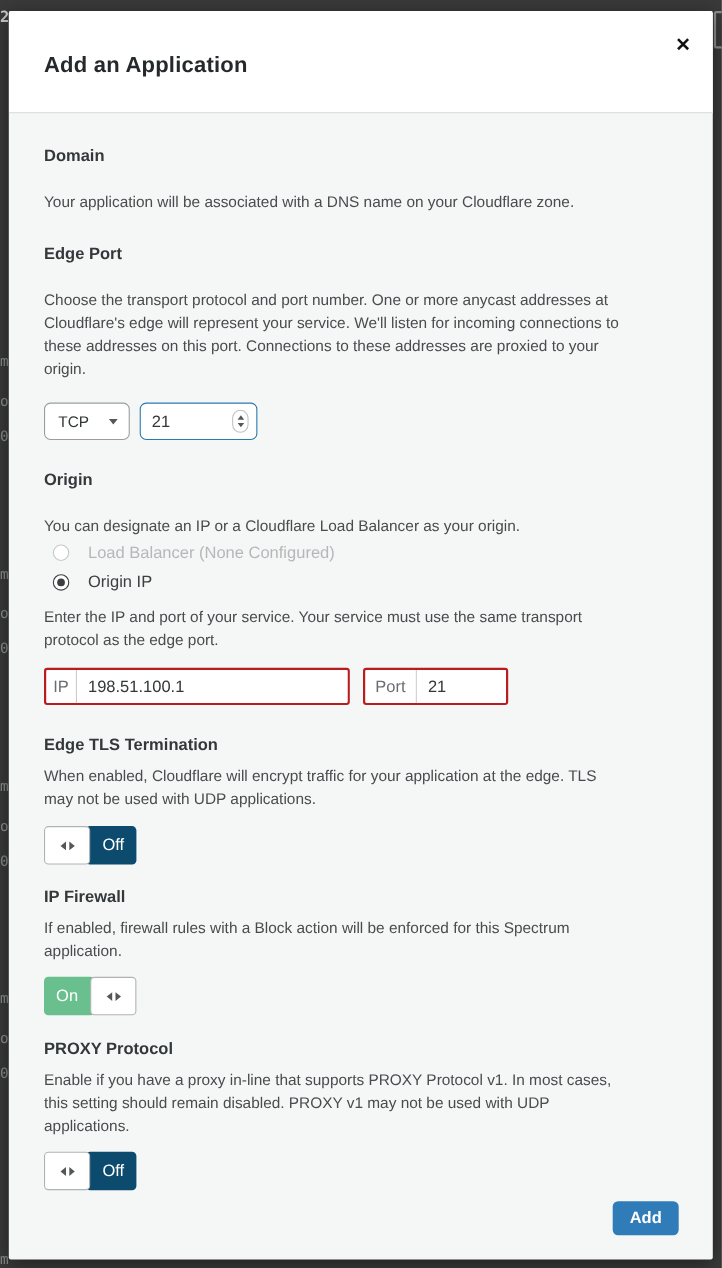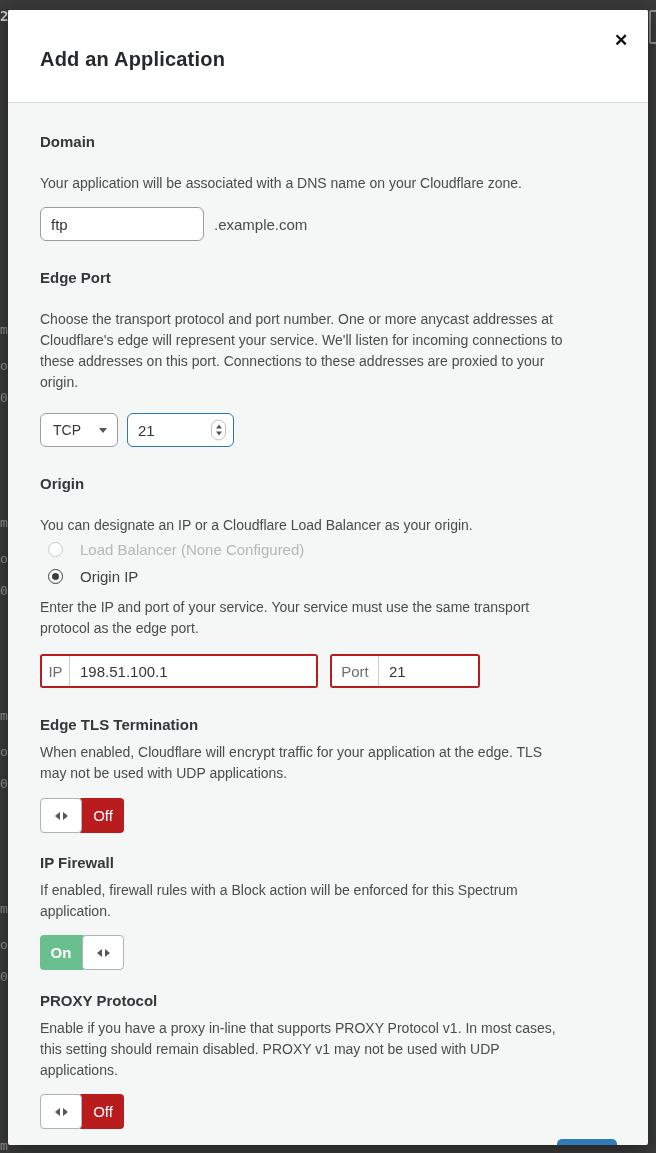--- a/index.html
+++ b/index.html
@@ -98,31 +98,31 @@
   .input-prefix {
     display: flex; align-items: center; justify-content: center;
     border-right: 1px solid #c9cccd; color: #6b6f73; font-size: 15px; flex: none;
   }
   .group-input {
     border: none; outline: none; font-family: "Liberation Sans", sans-serif;
     font-size: 15px; color: #33373a; padding: 0 10px; width: 100%;
   }
   .ip-group { width: 278px; }
   .ip-group .input-prefix { width: 28px; }
-  .port-group { width: 150px; margin-left: 12px; }
+  .port-group { width: 132px; margin-left: 12px; }
   .port-group .input-prefix { width: 47px; }
   
   .toggle { margin-top: 14px; position: relative; width: 84px; height: 35px; cursor: pointer; }
   .toggle-label-seg {
     position: absolute; top: 0; height: 35px; width: 46px;
     display: flex; align-items: center; justify-content: center;
     color: #fff; font-size: 15px; border-radius: 4px;
   }
-  .toggle.off .toggle-label-seg { right: 0; background: #b91c1c; padding-left: 4px; }
-  .toggle.on  .toggle-label-seg { left: 0;  background: #6abf8f; padding-right: 4px; font-weight: bold; }
+  .toggle.off .toggle-label-seg { right: 0; background: #0c4a6e; padding-left: 4px; }
+  .toggle.on  .toggle-label-seg { left: 0;  background: #6abf8f; padding-right: 4px; }
   .toggle-handle {
     position: absolute; top: 0; width: 42px; height: 35px; background: #fff;
     border: 1px solid #b0b3b5; border-radius: 4px;
     display: flex; align-items: center; justify-content: center; gap: 3px;
   }
   .toggle.off .toggle-handle { left: 0; }
   .toggle.on  .toggle-handle { right: 0; }
   .arr-l { width: 0; height: 0; border-top: 4px solid transparent; border-bottom: 4px solid transparent; border-right: 5px solid #54575a; }
   .arr-r { width: 0; height: 0; border-top: 4px solid transparent; border-bottom: 4px solid transparent; border-left: 5px solid #54575a; }
   
@@ -158,24 +158,20 @@
     <div class="modal-title">Add an Application</div>
     <button class="close-btn">
       <span>✕</span>
     </button>
   </div>
 
   <div class="modal-body">
 
     <div class="section-label">Domain</div>
     <div class="desc">Your application will be associated with a DNS name on your Cloudflare zone.</div>
-    <div class="domain-row">
-      <input class="text-input domain-input" type="text" value="ftp" style="">
-      <span class="domain-suffix">.example.com</span>
-    </div>
 
     <div class="section-label mt-section">Edge Port</div>
     <div class="desc">Choose the transport protocol and port number. One or more anycast addresses at
 Cloudflare's edge will represent your service. We'll listen for incoming connections to
 these addresses on this port. Connections to these addresses are proxied to your
 origin.</div>
     <div class="controls-row">
       <div class="select">
         <span class="select-value">TCP</span>
         <span class="chevron-down"></span>

